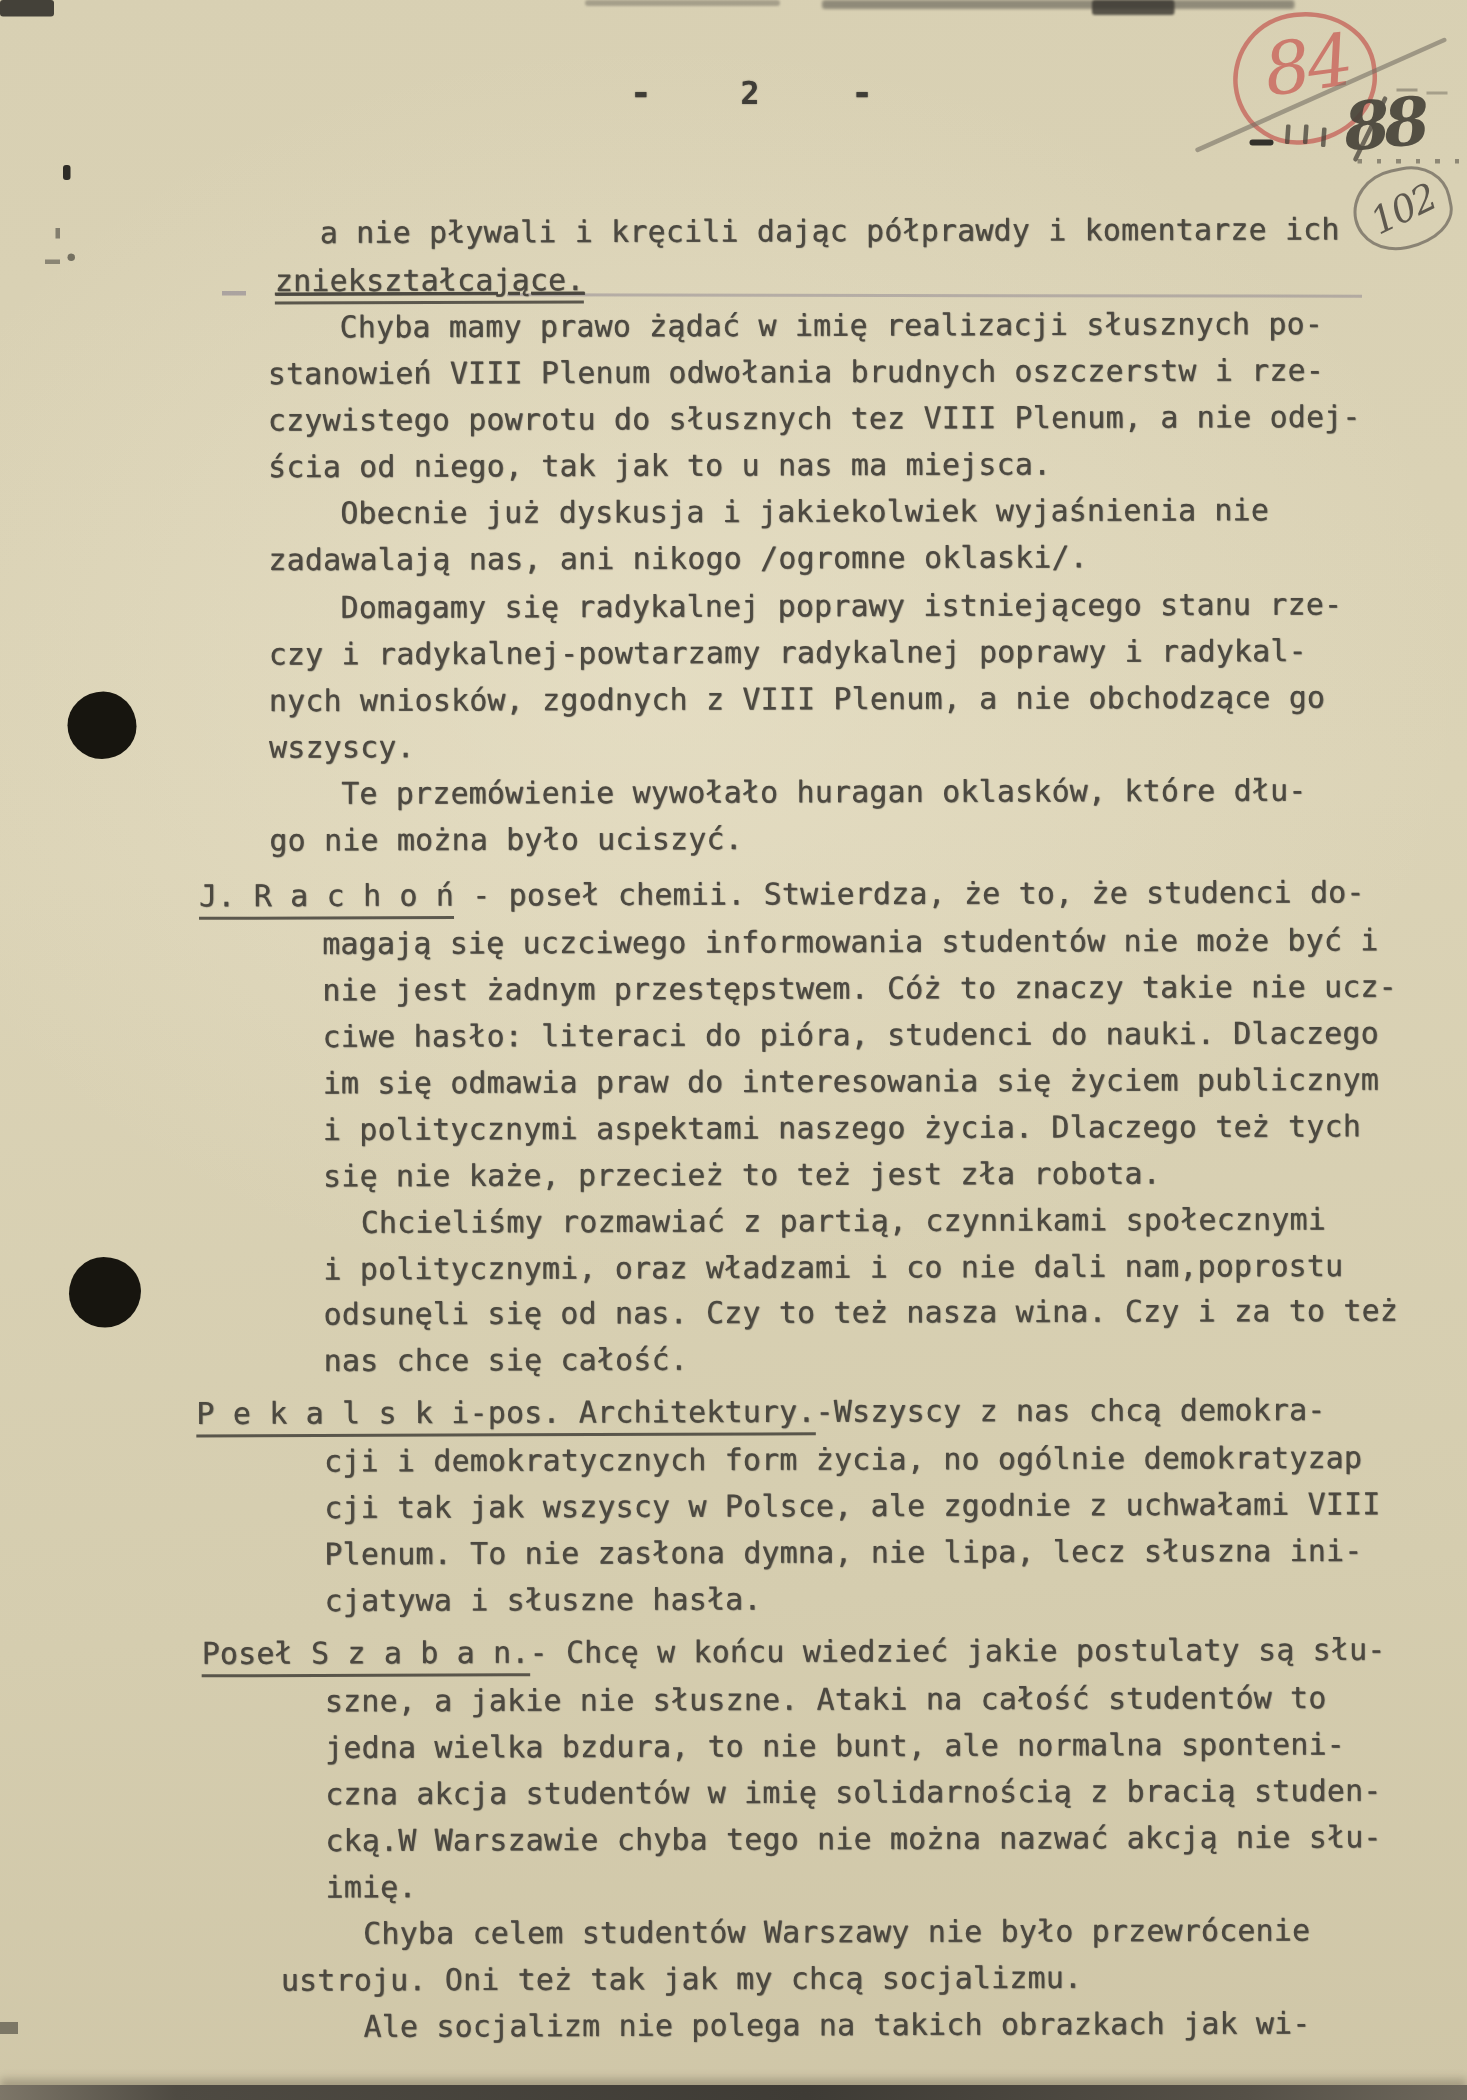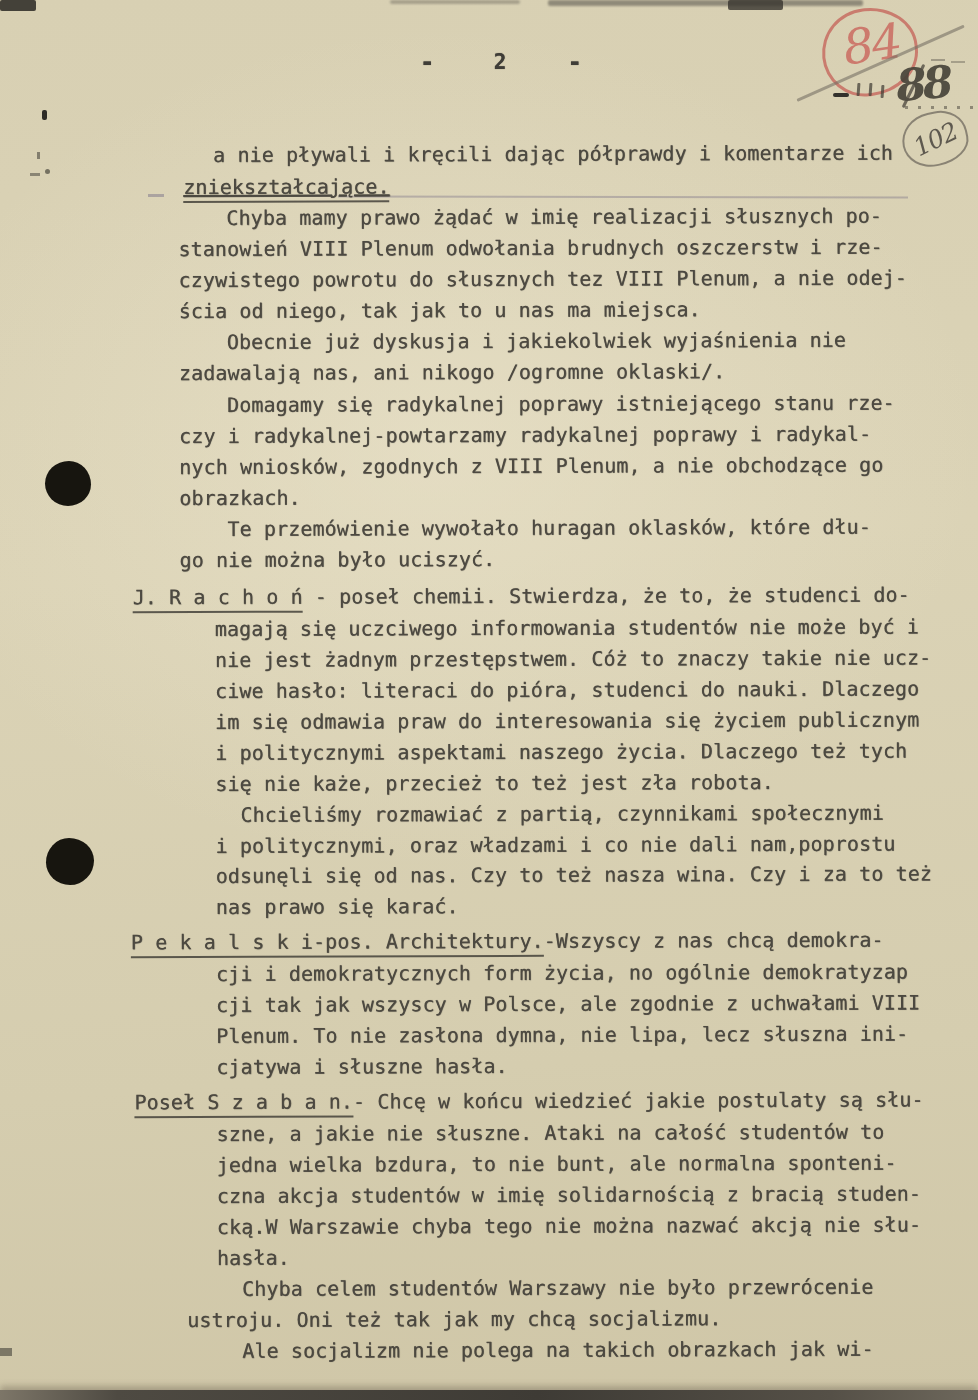--- a/index.html
+++ b/index.html
@@ -145,43 +145,43 @@
       <div class="tline" style="left: 185px; top: 175px; text-decoration: underline;"><span class="u">zniekształcające.</span></div>
       <div class="tline" style="left: 228px; top: 206px;"><span>Chyba mamy prawo żądać w imię realizacji słusznych po-</span></div>
       <div class="tline" style="left: 180px; top: 237px;"><span>stanowień VIII Plenum odwołania brudnych oszczerstw i rze-</span></div>
       <div class="tline" style="left: 180px; top: 268px;"><span>czywistego powrotu do słusznych tez VIII Plenum, a nie odej-</span></div>
       <div class="tline" style="left: 180px; top: 299px;"><span>ścia od niego, tak jak to u nas ma miejsca.</span></div>
       <div class="tline" style="left: 228px; top: 330px;"><span>Obecnie już dyskusja i jakiekolwiek wyjaśnienia nie</span></div>
       <div class="tline" style="left: 180px; top: 361px;"><span>zadawalają nas, ani nikogo /ogromne oklaski/.</span></div>
       <div class="tline" style="left: 228px; top: 393px;"><span>Domagamy się radykalnej poprawy istniejącego stanu rze-</span></div>
       <div class="tline" style="left: 180px; top: 424px;"><span>czy i radykalnej-powtarzamy radykalnej poprawy i radykal-</span></div>
       <div class="tline" style="left: 180px; top: 455px;"><span>nych wniosków, zgodnych z VIII Plenum, a nie obchodzące go</span></div>
-      <div class="tline" style="left: 180px; top: 486px;"><span>obrazkach.</span></div>
+      <div class="tline" style="left: 180px; top: 486px;"><span>wszyscy.</span></div>
       <div class="tline" style="left: 228px; top: 517px;"><span>Te przemówienie wywołało huragan oklasków, które dłu-</span></div>
       <div class="tline" style="left: 180px; top: 548px;"><span>go nie można było uciszyć.</span></div>
       <div class="tline" style="left: 133px; top: 585px;"><span class="u">J. R a c h o ń</span><span> - poseł chemii. Stwierdza, że to, że studenci do-</span></div>
       <div class="tline" style="left: 215px; top: 617px;"><span>magają się uczciwego informowania studentów nie może być i</span></div>
       <div class="tline" style="left: 215px; top: 648px;"><span>nie jest żadnym przestępstwem. Cóż to znaczy takie nie ucz-</span></div>
       <div class="tline" style="left: 215px; top: 679px;"><span>ciwe hasło: literaci do pióra, studenci do nauki. Dlaczego</span></div>
       <div class="tline" style="left: 215px; top: 710px;"><span>im się odmawia praw do interesowania się życiem publicznym</span></div>
       <div class="tline" style="left: 215px; top: 741px;"><span>i politycznymi aspektami naszego życia. Dlaczego też tych</span></div>
       <div class="tline" style="left: 215px; top: 772px;"><span>się nie każe, przecież to też jest zła robota.</span></div>
       <div class="tline" style="left: 240px; top: 803px;"><span>Chcieliśmy rozmawiać z partią, czynnikami społecznymi</span></div>
       <div class="tline" style="left: 215px; top: 834px;"><span>i politycznymi, oraz władzami i co nie dali nam,poprostu</span></div>
       <div class="tline" style="left: 215px; top: 864px;"><span>odsunęli się od nas. Czy to też nasza wina. Czy i za to też</span></div>
-      <div class="tline" style="left: 215px; top: 895px;"><span>nas prawo się karać.</span></div>
+      <div class="tline" style="left: 215px; top: 895px;"><span>nas chce się całość.</span></div>
       <div class="tline" style="left: 130px; top: 930px;"><span class="u">P e k a l s k i-pos. Architektury.</span><span>-Wszyscy z nas chcą demokra-</span></div>
       <div class="tline" style="left: 215px; top: 962px;"><span>cji i demokratycznych form życia, no ogólnie demokratyzap</span></div>
       <div class="tline" style="left: 215px; top: 993px;"><span>cji tak jak wszyscy w Polsce, ale zgodnie z uchwałami VIII</span></div>
       <div class="tline" style="left: 215px; top: 1024px;"><span>Plenum. To nie zasłona dymna, nie lipa, lecz słuszna ini-</span></div>
       <div class="tline" style="left: 215px; top: 1055px;"><span>cjatywa i słuszne hasła.</span></div>
       <div class="tline" style="left: 133px; top: 1090px;"><span class="u">Poseł S z a b a n.</span><span>- Chcę w końcu wiedzieć jakie postulaty są słu-</span></div>
       <div class="tline" style="left: 215px; top: 1122px;"><span>szne, a jakie nie słuszne. Ataki na całość studentów to</span></div>
       <div class="tline" style="left: 215px; top: 1153px;"><span>jedna wielka bzdura, to nie bunt, ale normalna sponteni-</span></div>
       <div class="tline" style="left: 215px; top: 1184px;"><span>czna akcja studentów w imię solidarnością z bracią studen-</span></div>
       <div class="tline" style="left: 215px; top: 1215px;"><span>cką.W Warszawie chyba tego nie można nazwać akcją nie słu-</span></div>
-      <div class="tline" style="left: 215px; top: 1246px;"><span>hasła.</span></div>
+      <div class="tline" style="left: 215px; top: 1246px;"><span>imię.</span></div>
       <div class="tline" style="left: 240px; top: 1277px;"><span>Chyba celem studentów Warszawy nie było przewrócenie</span></div>
       <div class="tline" style="left: 185px; top: 1308px;"><span>ustroju. Oni też tak jak my chcą socjalizmu.</span></div>
       <div class="tline" style="left: 240px; top: 1339px;"><span>Ale socjalizm nie polega na takich obrazkach jak wi-</span></div>
     </div>
 
 </div>
 
 </body></html>

